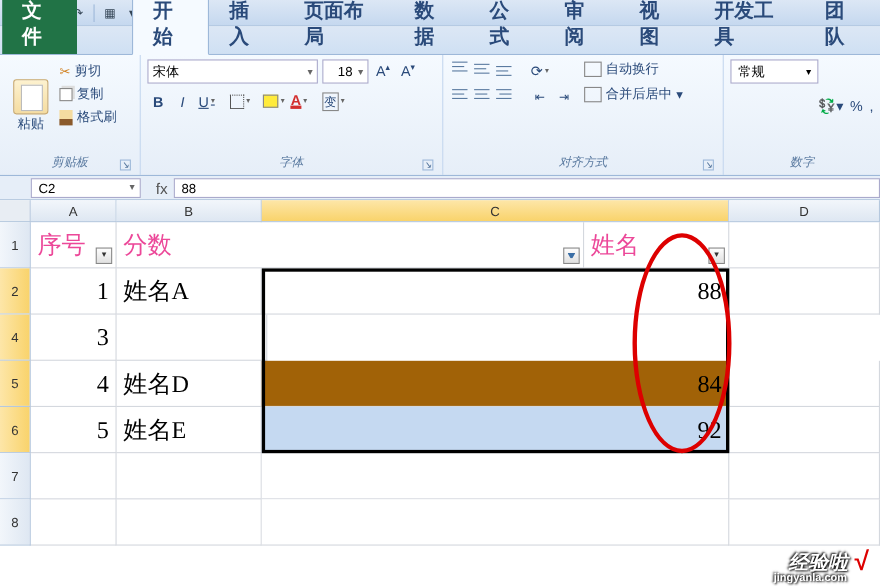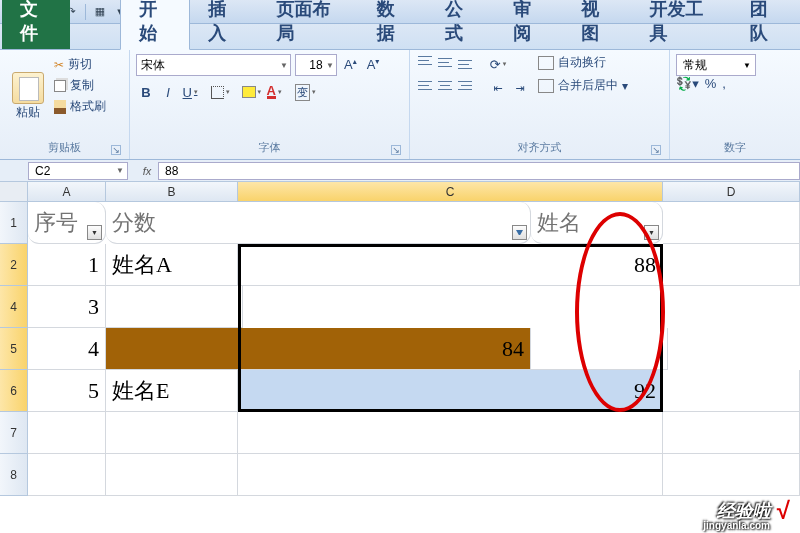--- a/index.html
+++ b/index.html
@@ -11,21 +11,21 @@
 .qat .sep { width: 1px; height: 16px; background: #9db8d9; margin: 0 3px; }
 
 .tabs { height: 26px; background: linear-gradient(#dce7f5,#cfe0f3); display: flex; align-items: flex-end; padding-left: 2px; border-bottom: 1px solid #9db8d9; }
 .tab { padding: 4px 18px; font-size: 18px; color: #2a4a7a; cursor: default; font-weight: bold; }
 .tab.file { background: #217346; color: #fff; border-radius: 3px 3px 0 0; margin-right: 2px; }
 .tab.active { background: #f5faff; border: 1px solid #9db8d9; border-bottom: 1px solid #f5faff; border-radius: 3px 3px 0 0; margin-bottom: -1px; margin-left: 48px; }
 
 .ribbon { height: 110px; background: linear-gradient(#f5faff,#e6eef8); border-bottom: 1px solid #9db8d9; display: flex; }
 .group { border-right: 1px solid #c5d8ef; display: flex; flex-direction: column; padding: 4px 6px 2px; }
 .group-content { flex: 1; display: flex; }
-.group-label { text-align: center; font-size: 11px; color: #5a7aa0; padding: 2px 0; position: relative; }
+.group-label { text-align: center; font-size: 11px; color: #5a7aa0; padding: 2px 0; position: relative; font-style: italic; }
 .group-label .dlg { position: absolute; right: 2px; bottom: 2px; font-size: 9px; color: #5a7aa0; border: 1px solid #9db8d9; width: 10px; height: 10px; line-height: 8px; }
 
 .clip-left { display: flex; flex-direction: column; align-items: center; justify-content: center; padding: 0 6px; }
 .paste-big { width: 32px; height: 32px; border: 1px solid #c9a96e; background: linear-gradient(#fdf2d0,#f5dca0); border-radius: 3px; position: relative; }
 .paste-big::after { content:''; position:absolute; top:4px; left:6px; width:18px; height:22px; background:#fff; border:1px solid #bbb; }
 .paste-lbl { font-size: 12px; color: #2a4a7a; margin-top: 0; }
 .clip-right { display: flex; flex-direction: column; gap: 4px; padding: 2px 4px; }
 .clip-right div { font-size: 12px; color: #2a4a7a; display: flex; align-items: center; gap: 4px; }
 .scissors { color: #d08020; }
 .copy-icn { width: 12px; height: 12px; border: 1px solid #888; background: #fff; box-shadow: 2px -2px 0 #ddd; display: inline-block; }
@@ -55,35 +55,35 @@
 .align-right div { display: flex; align-items: center; gap: 4px; }
 .wrap-ic, .merge-ic { width: 16px; height: 14px; border: 1px solid #888; display: inline-block; }
 .num-combo { border: 1px solid #aac; background: #fff; width: 80px; height: 22px; display: flex; align-items: center; padding: 0 6px; font-size: 12px; position: relative; }
 .num-row { display: flex; gap: 6px; align-items: center; }
 .money { font-size: 13px; color: #2a4a7a; }
 
 .namebox-row { height: 22px; background: #e6eef8; display: flex; align-items: center; border-bottom: 1px solid #b5c8de; }
 .namebox { width: 100px; background: #fff; border: 1px solid #aac; height: 18px; margin-left: 28px; font-size: 12px; display: flex; align-items: center; padding: 0 6px; position: relative; }
 .namebox .dd { position: absolute; right: 3px; font-size: 8px; color: #666; }
 .fx-area { display: flex; align-items: center; margin-left: 8px; flex: 1; }
-.fx-btn { width: 22px; text-align: center; font-size: 11px; color: #555; font-style: italic; }
+.fx-btn { width: 22px; text-align: center; font-size: 14px; color: #555; }
 .fx-input { flex: 1; background: #fff; border: 1px solid #aac; height: 18px; font-size: 12px; padding: 0 6px; display: flex; align-items: center; }
 
 .grid-area { position: relative; }
 .col-headers { display: flex; height: 20px; }
 .corner { width: 28px; background: #e8edf3; border-right: 1px solid #b5c8de; border-bottom: 1px solid #b5c8de; }
 .col-h { background: linear-gradient(#f2f6fb,#dee7f2); border-right: 1px solid #b5c8de; border-bottom: 1px solid #b5c8de; text-align: center; font-size: 12px; color: #333; line-height: 20px; }
 .col-h.sel { background: linear-gradient(#fde6a8,#f9d36b); }
 .col-A { width: 78px; } .col-B { width: 132px; } .col-C { width: 425px; } .col-D { width: 137px; }
 
 .row { display: flex; height: 42px; }
 .row-h { width: 28px; background: linear-gradient(90deg,#f2f6fb,#dee7f2); border-right: 1px solid #b5c8de; border-bottom: 1px solid #b5c8de; text-align: center; font-size: 12px; color: #333; line-height: 42px; }
 .row-h.sel { background: linear-gradient(90deg,#fde6a8,#f9d36b); }
 .cell { border-right: 1px solid #d4d8de; border-bottom: 1px solid #d4d8de; font-size: 22px; font-family: SimSun, serif; padding: 4px 6px; display: flex; align-items: center; position: relative; }
-.cell.hdr { color: #737373; border-radius: 11px; }
+.cell.hdr { color: #ec4899; }
 .cell.num { justify-content: flex-end; font-family: "Times New Roman", serif; }
 .cell.name { font-family: SimSun, serif; }
 .filter-btn { position: absolute; right: 3px; bottom: 3px; width: 15px; height: 15px; border: 1px solid #888; background: linear-gradient(#fdfdfd,#e0e0e0); font-size: 8px; display: flex; align-items: center; justify-content: center; color: #333; }
 .filter-btn.active::before { content: ''; width: 7px; height: 5px; background: #3a6ea5; clip-path: polygon(0 0, 100% 0, 60% 100%, 40% 100%); }
 .filter-btn:not(.active)::before { content: '▼'; font-size: 7px; }
 .row .cell.colC { background: #c5d9f1; }
 .row.r2 .cell.colC { background: #fff; }
 .sel-border { position: absolute; border: 3px solid #000; pointer-events: none; }
 
 .red-oval { position: absolute; width: 90px; height: 200px; border: 4px solid #d00; border-radius: 50%; pointer-events: none; }
@@ -234,21 +234,21 @@
             <span class="wrap-ic"></span>
             <span>自动换行</span>
           </div>
         <div><span class="merge-ic"></span><span>合并后居中</span> ▾</div>
       </div>
     </div>
     <div class="group-label"><span>对齐方式</span><span class="dlg">↘</span></div>
   </div>
 
   <div class="group" style="flex:1;border-right:none">
-    <div class="group-content" style="flex-direction:column">
+    <div class="group-content" style="flex-direction:row">
       <div class="num-combo">
           <span>常规</span>
           <span class="dd" style="position:absolute;right:4px;font-size:8px">▼</span>
         </div>
       <div class="num-row">
         <span class="money">💱▾</span>
         <span class="money">%</span>
         <span class="money">,</span>
       </div>
     </div>
@@ -302,20 +302,21 @@
         <div class="cell col-D"></div>
       </div>
       <div class="row r4">
         <div class="row-h sel">4</div>
         <div class="cell num col-A">3</div>
         <div class="cell col-D"></div>
       </div>
       <div class="row r5">
         <div class="row-h sel">5</div>
         <div class="cell num col-A">4</div>
+        <div class="cell name col-B">姓名D</div>
         <div class="cell num col-C colC" style="background:#a16207;">84</div>
         <div class="cell col-D"></div>
       </div>
       <div class="row r6">
         <div class="row-h sel">6</div>
         <div class="cell num col-A">5</div>
         <div class="cell name col-B">姓名E</div>
         <div class="cell num col-C colC" style="background:#c5d9f1;">92</div>
         <div class="cell col-D"></div>
       </div>

